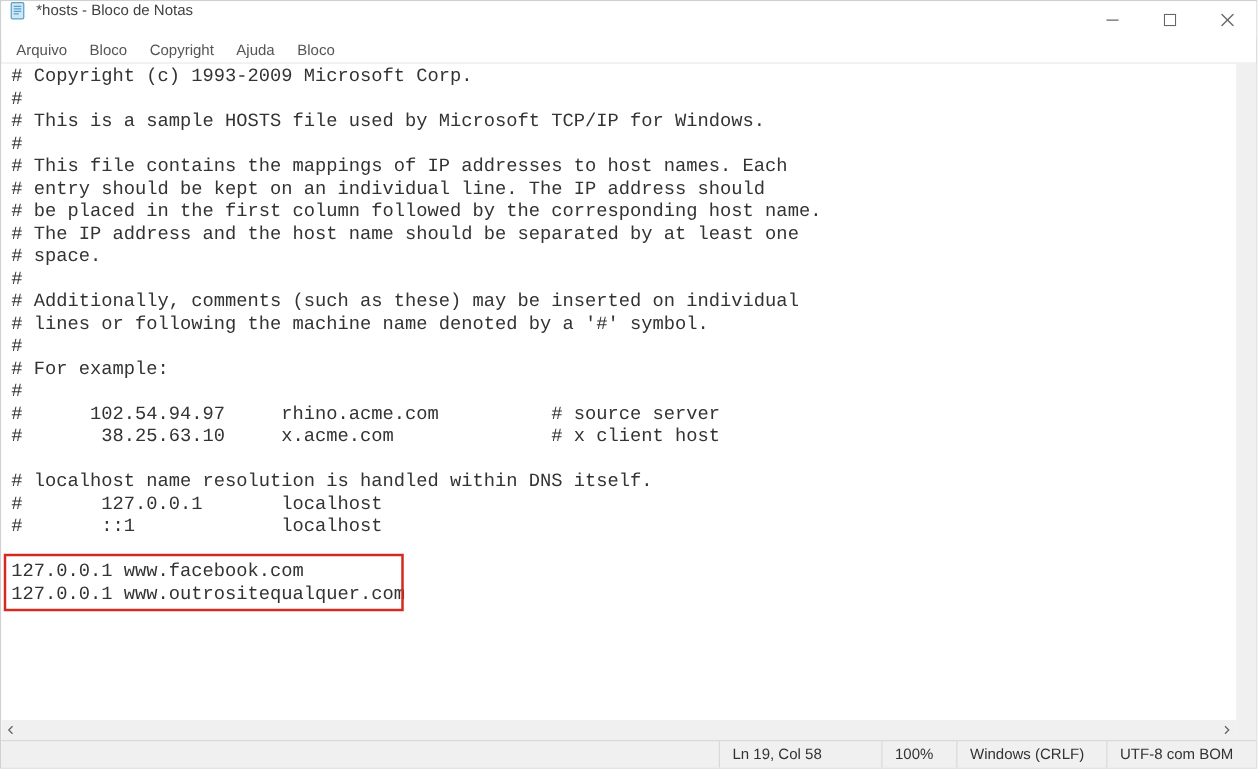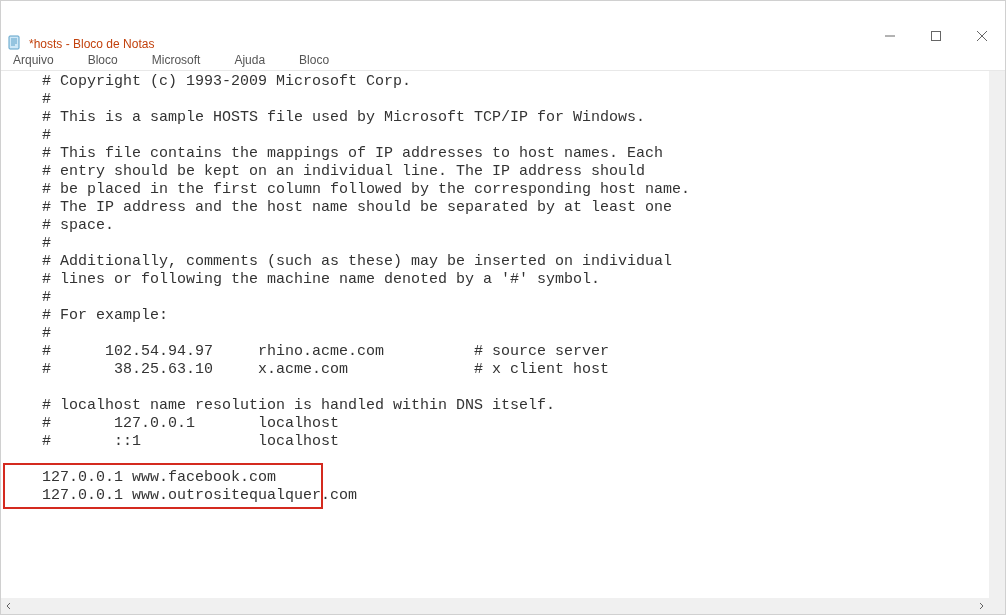--- a/index.html
+++ b/index.html
@@ -13,47 +13,46 @@
     color: #333;
   }
   .window {
     width: 1006px; height: 615px;
     display: flex; flex-direction: column;
     border: 1px solid #d0d0d0;
     background: #fff;
   }
   .titlebar {
     height: 30px;
-    display: flex; align-items: flex-end;
+    display: flex; align-items: flex-start;
     background: #ffffff;
-    color: #c2410c;
+    color: #404040;
     padding-left: 6px;
     user-select: none;
-    margin-top: 20px;
   }
   .titlebar .app-icon {
     width: 16px; height: 16px;
     margin-right: 6px;
     display: inline-flex; align-items: center; justify-content: center;
   }
   .titlebar .title { font-size: 12px; }
   .titlebar .spacer { flex: 1; }
   .win-controls { display: flex; height: 100%; }
   .win-btn {
     width: 46px; height: 100%;
     display: flex; align-items: center; justify-content: center;
     color: #666;
   }
   .win-btn svg { width: 10px; height: 10px; }
 
   .menubar {
     height: 20px;
     display: flex; align-items: center;
     padding: 0 4px 2px 4px;
-    gap: 18px;
+    gap: 2px;
     border-bottom: 1px solid #e8e8e8;
     color: #555;
     font-size: 12px;
   }
   .menubar .menu-item {
     padding: 1px 8px;
     cursor: default;
   }
 
   .editor-area {
@@ -65,21 +64,20 @@
   .editor-content {
     position: absolute;
     inset: 0 16px 16px 0;
     padding: 2px 0 0 8px;
     font-family: Consolas, "Courier New", monospace;
     font-size: 15px;
     line-height: 18px;
     color: #333;
     white-space: pre;
     overflow: hidden;
-    margin-left: 33px;
   }
   .hl-box {
     position: absolute;
     border: 2px solid #d42a1f;
     pointer-events: none;
   }
   .scrollbar-v {
     position: absolute; top: 0; right: 0; bottom: 16px; width: 16px;
     background: #f0f0f0;
   }
@@ -152,21 +150,21 @@
             <line x1="0" y1="0" x2="10" y2="10" stroke="currentColor" stroke-width="1"></line>
             <line x1="10" y1="0" x2="0" y2="10" stroke="currentColor" stroke-width="1"></line>
           </svg>
       </div>
     </div>
   </div>
 
   <div class="menubar">
     <span class="menu-item">Arquivo</span>
     <span class="menu-item">Bloco</span>
-    <span class="menu-item">Microsoft</span>
+    <span class="menu-item">Copyright</span>
     <span class="menu-item">Ajuda</span>
     <span class="menu-item">Bloco</span>
   </div>
 
   <div class="editor-area">
     <div class="editor-content"># Copyright (c) 1993-2009 Microsoft Corp.
 #
 # This is a sample HOSTS file used by Microsoft TCP/IP for Windows.
 #
 # This file contains the mappings of IP addresses to host names. Each
@@ -200,14 +198,21 @@
       </span>
       <span class="sb-arrow">
         <svg width="8" height="8" viewBox="0 0 8 8">
             <polyline points="3,1 6,4 3,7" fill="none" stroke="currentColor" stroke-width="1"></polyline>
           </svg>
       </span>
     </div>
     <div class="sb-corner"></div>
   </div>
 
+  <div class="statusbar">
+    <div class="cell flex"></div>
+    <div class="cell w-pos">Ln 19, Col 58</div>
+    <div class="cell w-zoom">100%</div>
+    <div class="cell w-eol">Windows (CRLF)</div>
+    <div class="cell w-enc">UTF-8 com BOM</div>
+  </div>
 
 </div>
 
 </body></html>

